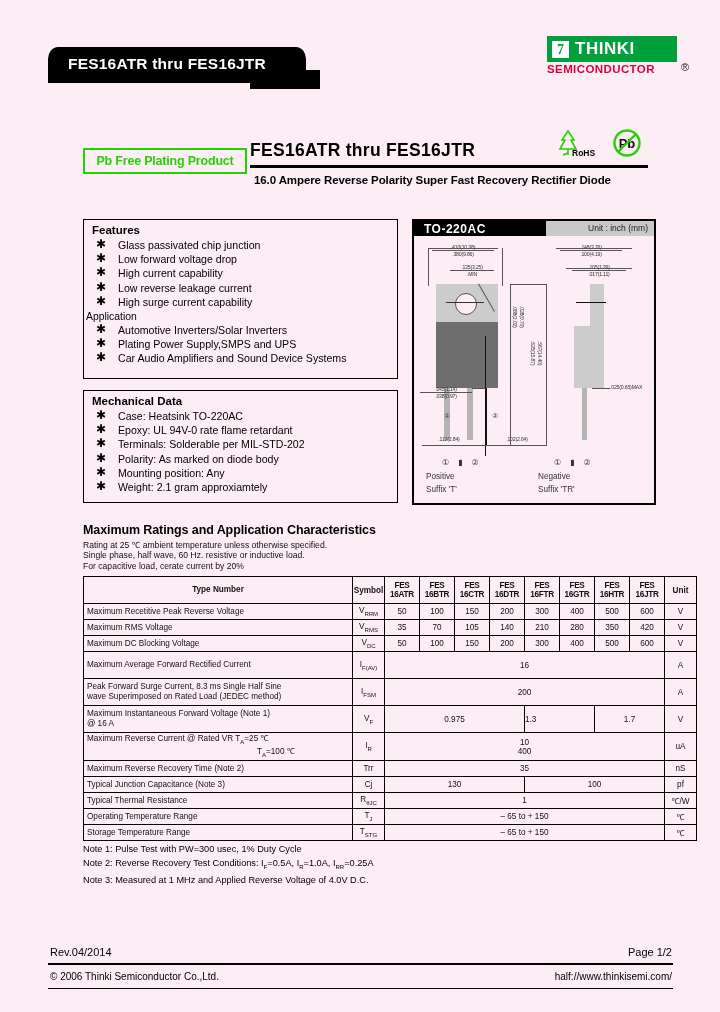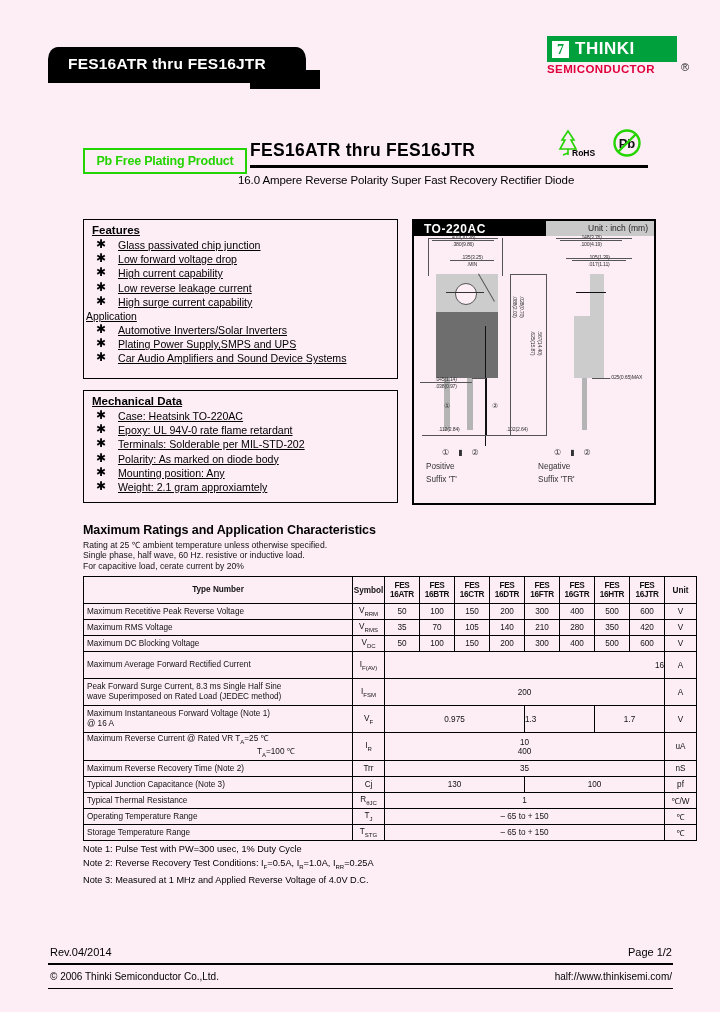--- a/index.html
+++ b/index.html
@@ -58,33 +58,33 @@
     letter-spacing:-.2px;
   }
   .prod-title{
     position:absolute;left:250px;top:140px;font-size:17.5px;font-weight:bold;
     letter-spacing:.3px;white-space:nowrap;
   }
   .rule{
     position:absolute;left:250px;top:165px;width:398px;height:3px;background:#000;
   }
   .prod-desc{
-    position:absolute;left:238px;top:174px;font-size:11.5px;font-weight:normal;
+    position:absolute;left:254px;top:174px;font-size:11.5px;font-weight:bold;
     white-space:nowrap;letter-spacing:-.1px;
   }
   .eco{position:absolute;left:556px;top:128px;width:92px;height:34px;}
   .rohs{position:absolute;left:0;top:0;}
   .rohs-txt{
     position:absolute;left:16px;top:20px;font-size:8.5px;font-weight:bold;color:#000;
   }
   .pbicon{position:absolute;left:56px;top:0px;}
 
   
   .box{
-    position:absolute;border:1.6px solid #000;background:transparent;text-decoration:underline;
+    position:absolute;border:1.6px solid #000;background:transparent;
   }
   .box-h{font-size:11.5px;font-weight:bold;margin:4px 0 2px 8px;}
   ul.feat{list-style:none;margin:0;padding:0 0 0 8px;}
   ul.feat li{
     font-size:10.6px;line-height:14.2px;white-space:nowrap;
     position:relative;padding-left:26px;
   }
   ul.feat li .ast{position:absolute;left:4px;top:-1px;font-size:12px;}
   .applabel{font-size:10.4px;margin:2px 0 1px 2px;}
   .sub-ind{padding-left:26px;}
@@ -100,21 +100,21 @@
   .pkg-bar-t{
     position:absolute;left:10px;top:1px;color:#fff;font-size:12px;font-weight:bold;
     letter-spacing:.5px;
   }
   .pkg-unit{
     position:absolute;right:0;top:0;width:108px;height:15px;background:#c9c9c9;
   }
   .pkg-unit-t{
     position:absolute;right:6px;top:2px;font-size:8.5px;color:#222;white-space:nowrap;
   }
-  .pkg-body{position:absolute;left:0;top:5px;width:100%;height:265px;}
+  .pkg-body{position:absolute;left:0;top:15px;width:100%;height:265px;}
   .dim{position:absolute;font-size:5.2px;color:#333;white-space:nowrap;text-align:center;
        line-height:6px;letter-spacing:-.2px;}
   .dim-v{transform-origin:left top;}
   .dl{position:absolute;background:#555;}
   .tab-grey{position:absolute;background:#cccccc;}
   .tab-dark{position:absolute;background:#6e6e6e;}
   .lead{position:absolute;background:#b4b4b4;}
   .hole{position:absolute;border-radius:50%;background:#fdeef6;border:1px solid #555;}
   .pinrow{position:absolute;font-size:8px;color:#333;}
   .pkg-cap{position:absolute;font-size:8.2px;color:#333;text-align:left;width:90px;}
@@ -389,21 +389,21 @@
         <td class="c-val">300</td>
         <td class="c-val">400</td>
         <td class="c-val">500</td>
         <td class="c-val">600</td>
         <td class="c-unit">V</td>
       </tr>
 
       <tr>
         <td class="c-desc tall">Maximum Average Forward Rectified Current</td>
         <td class="c-sym tall"><span>I</span><span class="sub">F(AV)</span></td>
-        <td class="c-val tall" colspan="8" style="text-align:right">16</td>
+        <td class="c-val tall" colspan="8" style="text-align:center">16</td>
         <td class="c-unit tall">A</td>
       </tr>
 
       <tr>
         <td class="c-desc tall">
           <span>Peak Forward Surge Current, 8.3 ms Single Half Sine</span><br>
           <span>wave Superimposed on Rated Load (JEDEC method)</span>
         </td>
         <td class="c-sym tall"><span>I</span><span class="sub">FSM</span></td>
         <td class="c-val tall" colspan="8" style="text-align:center">200</td>

